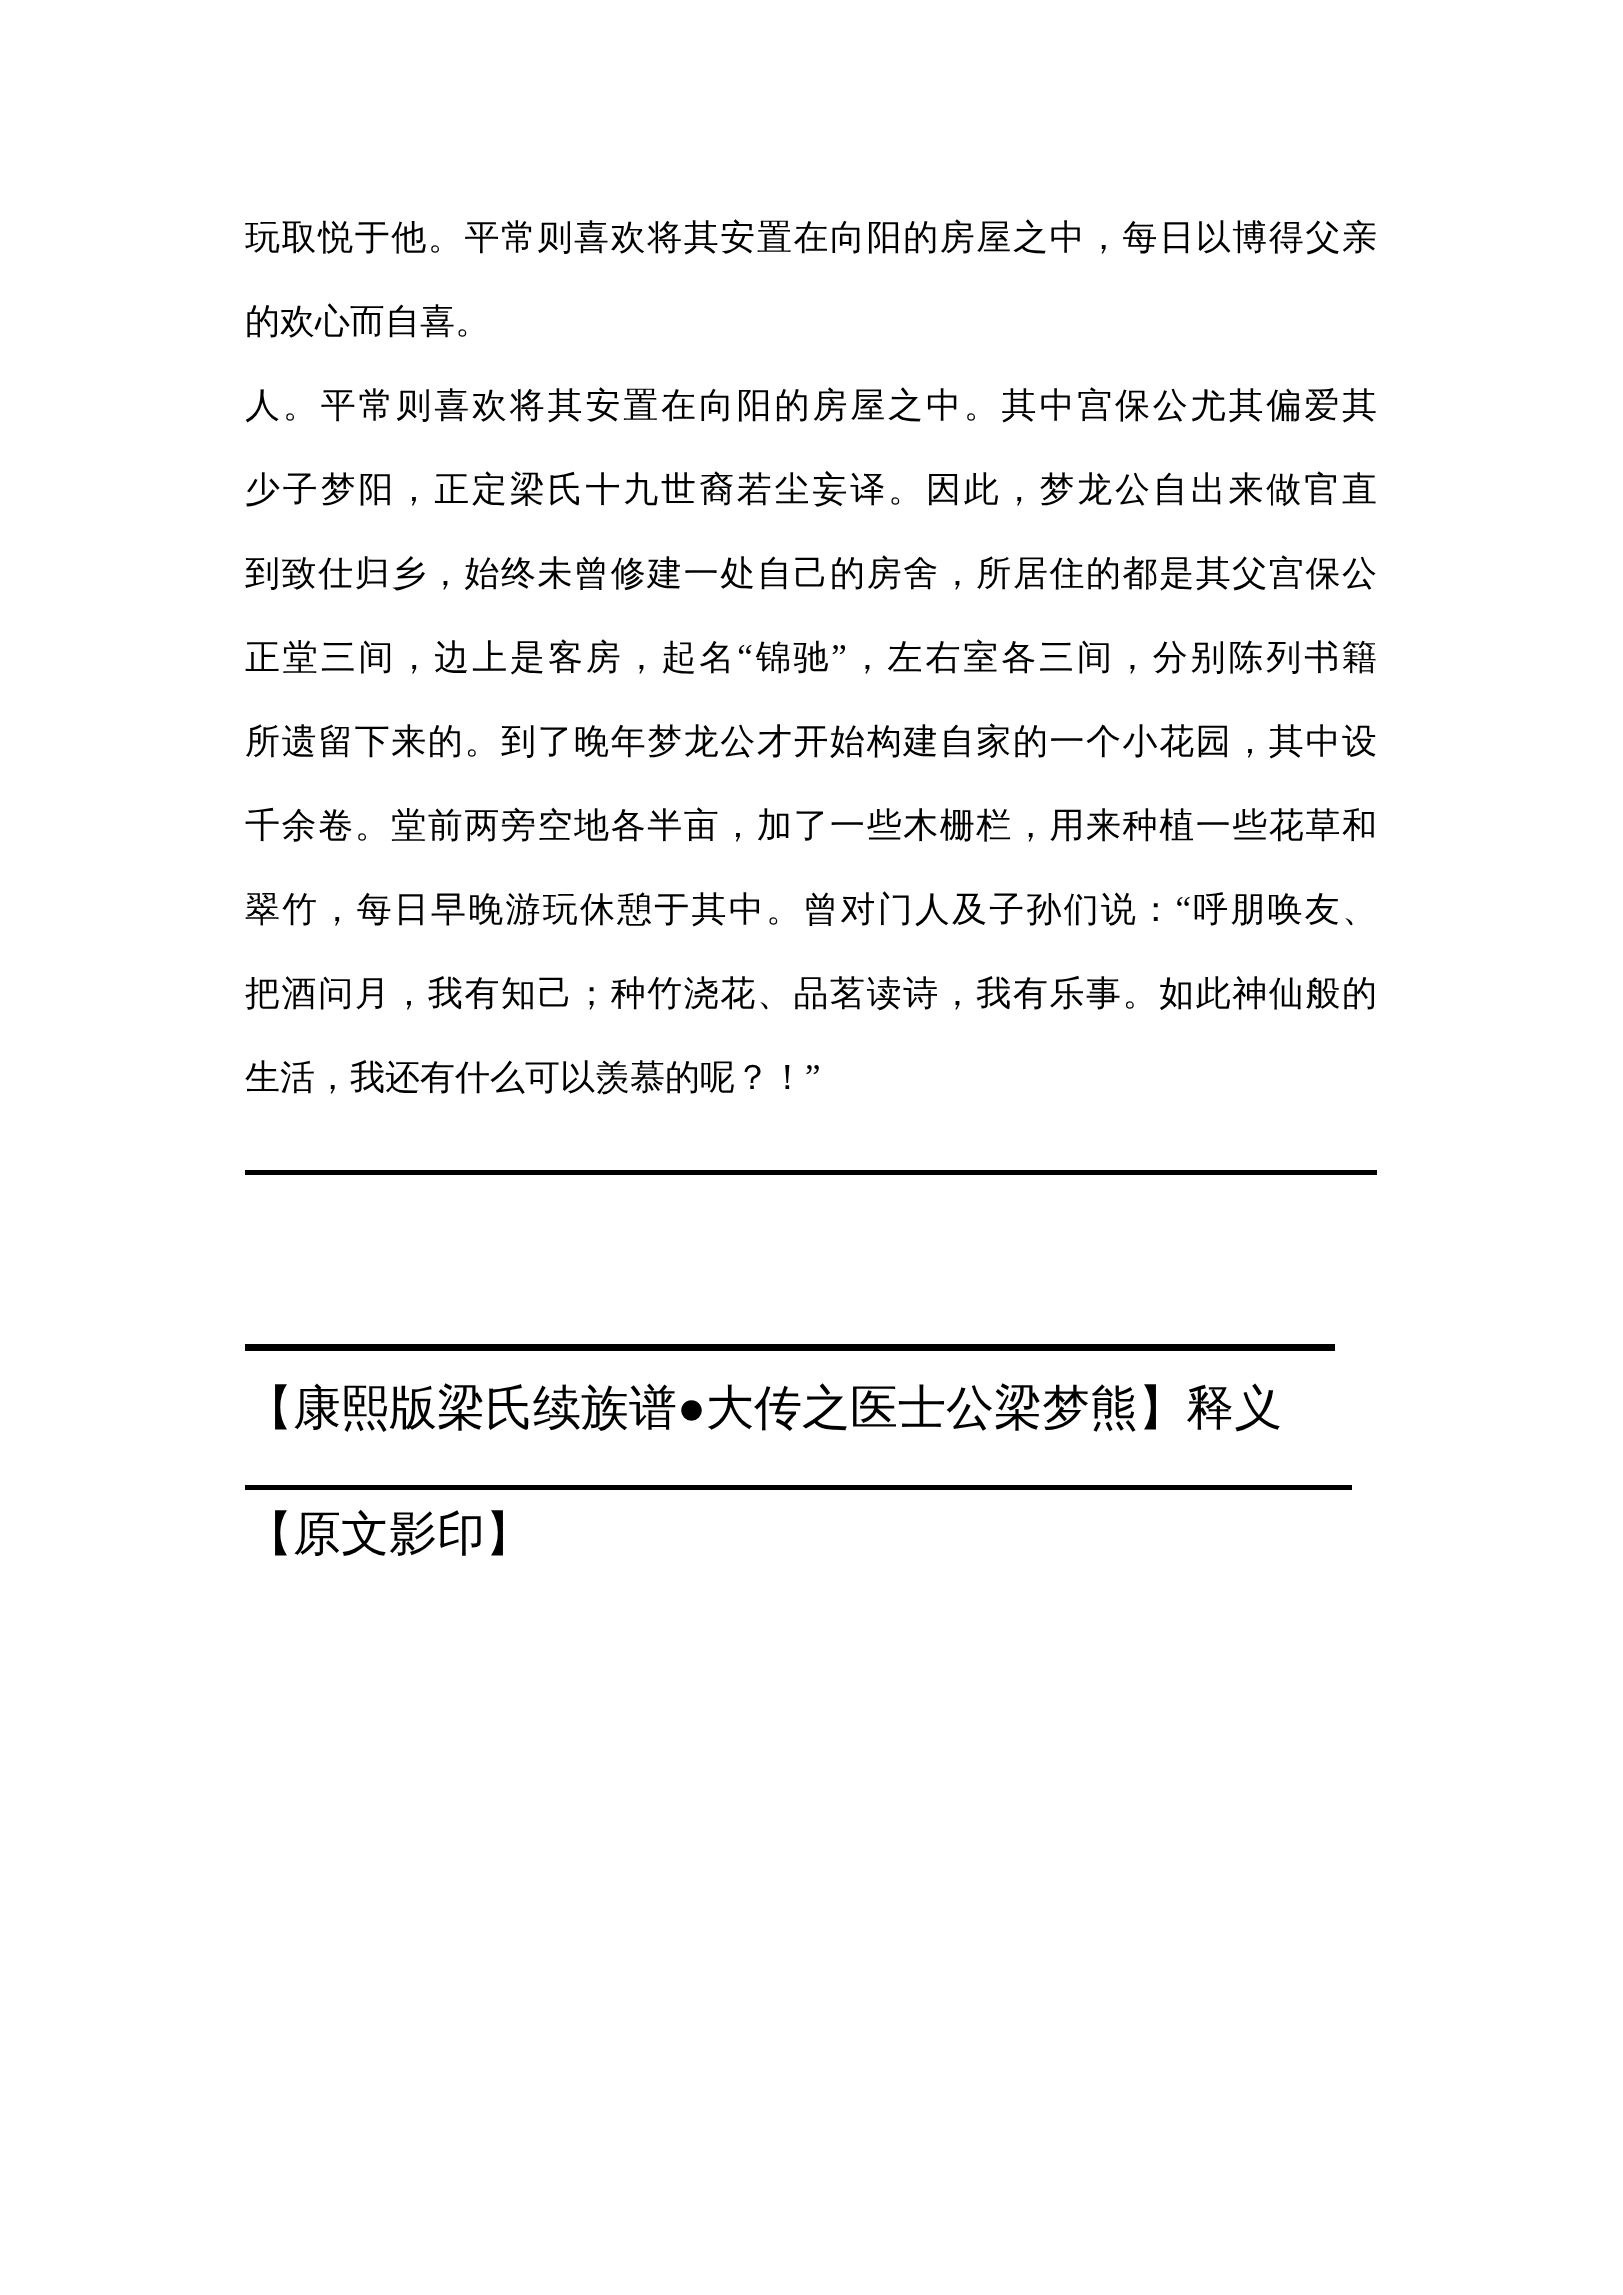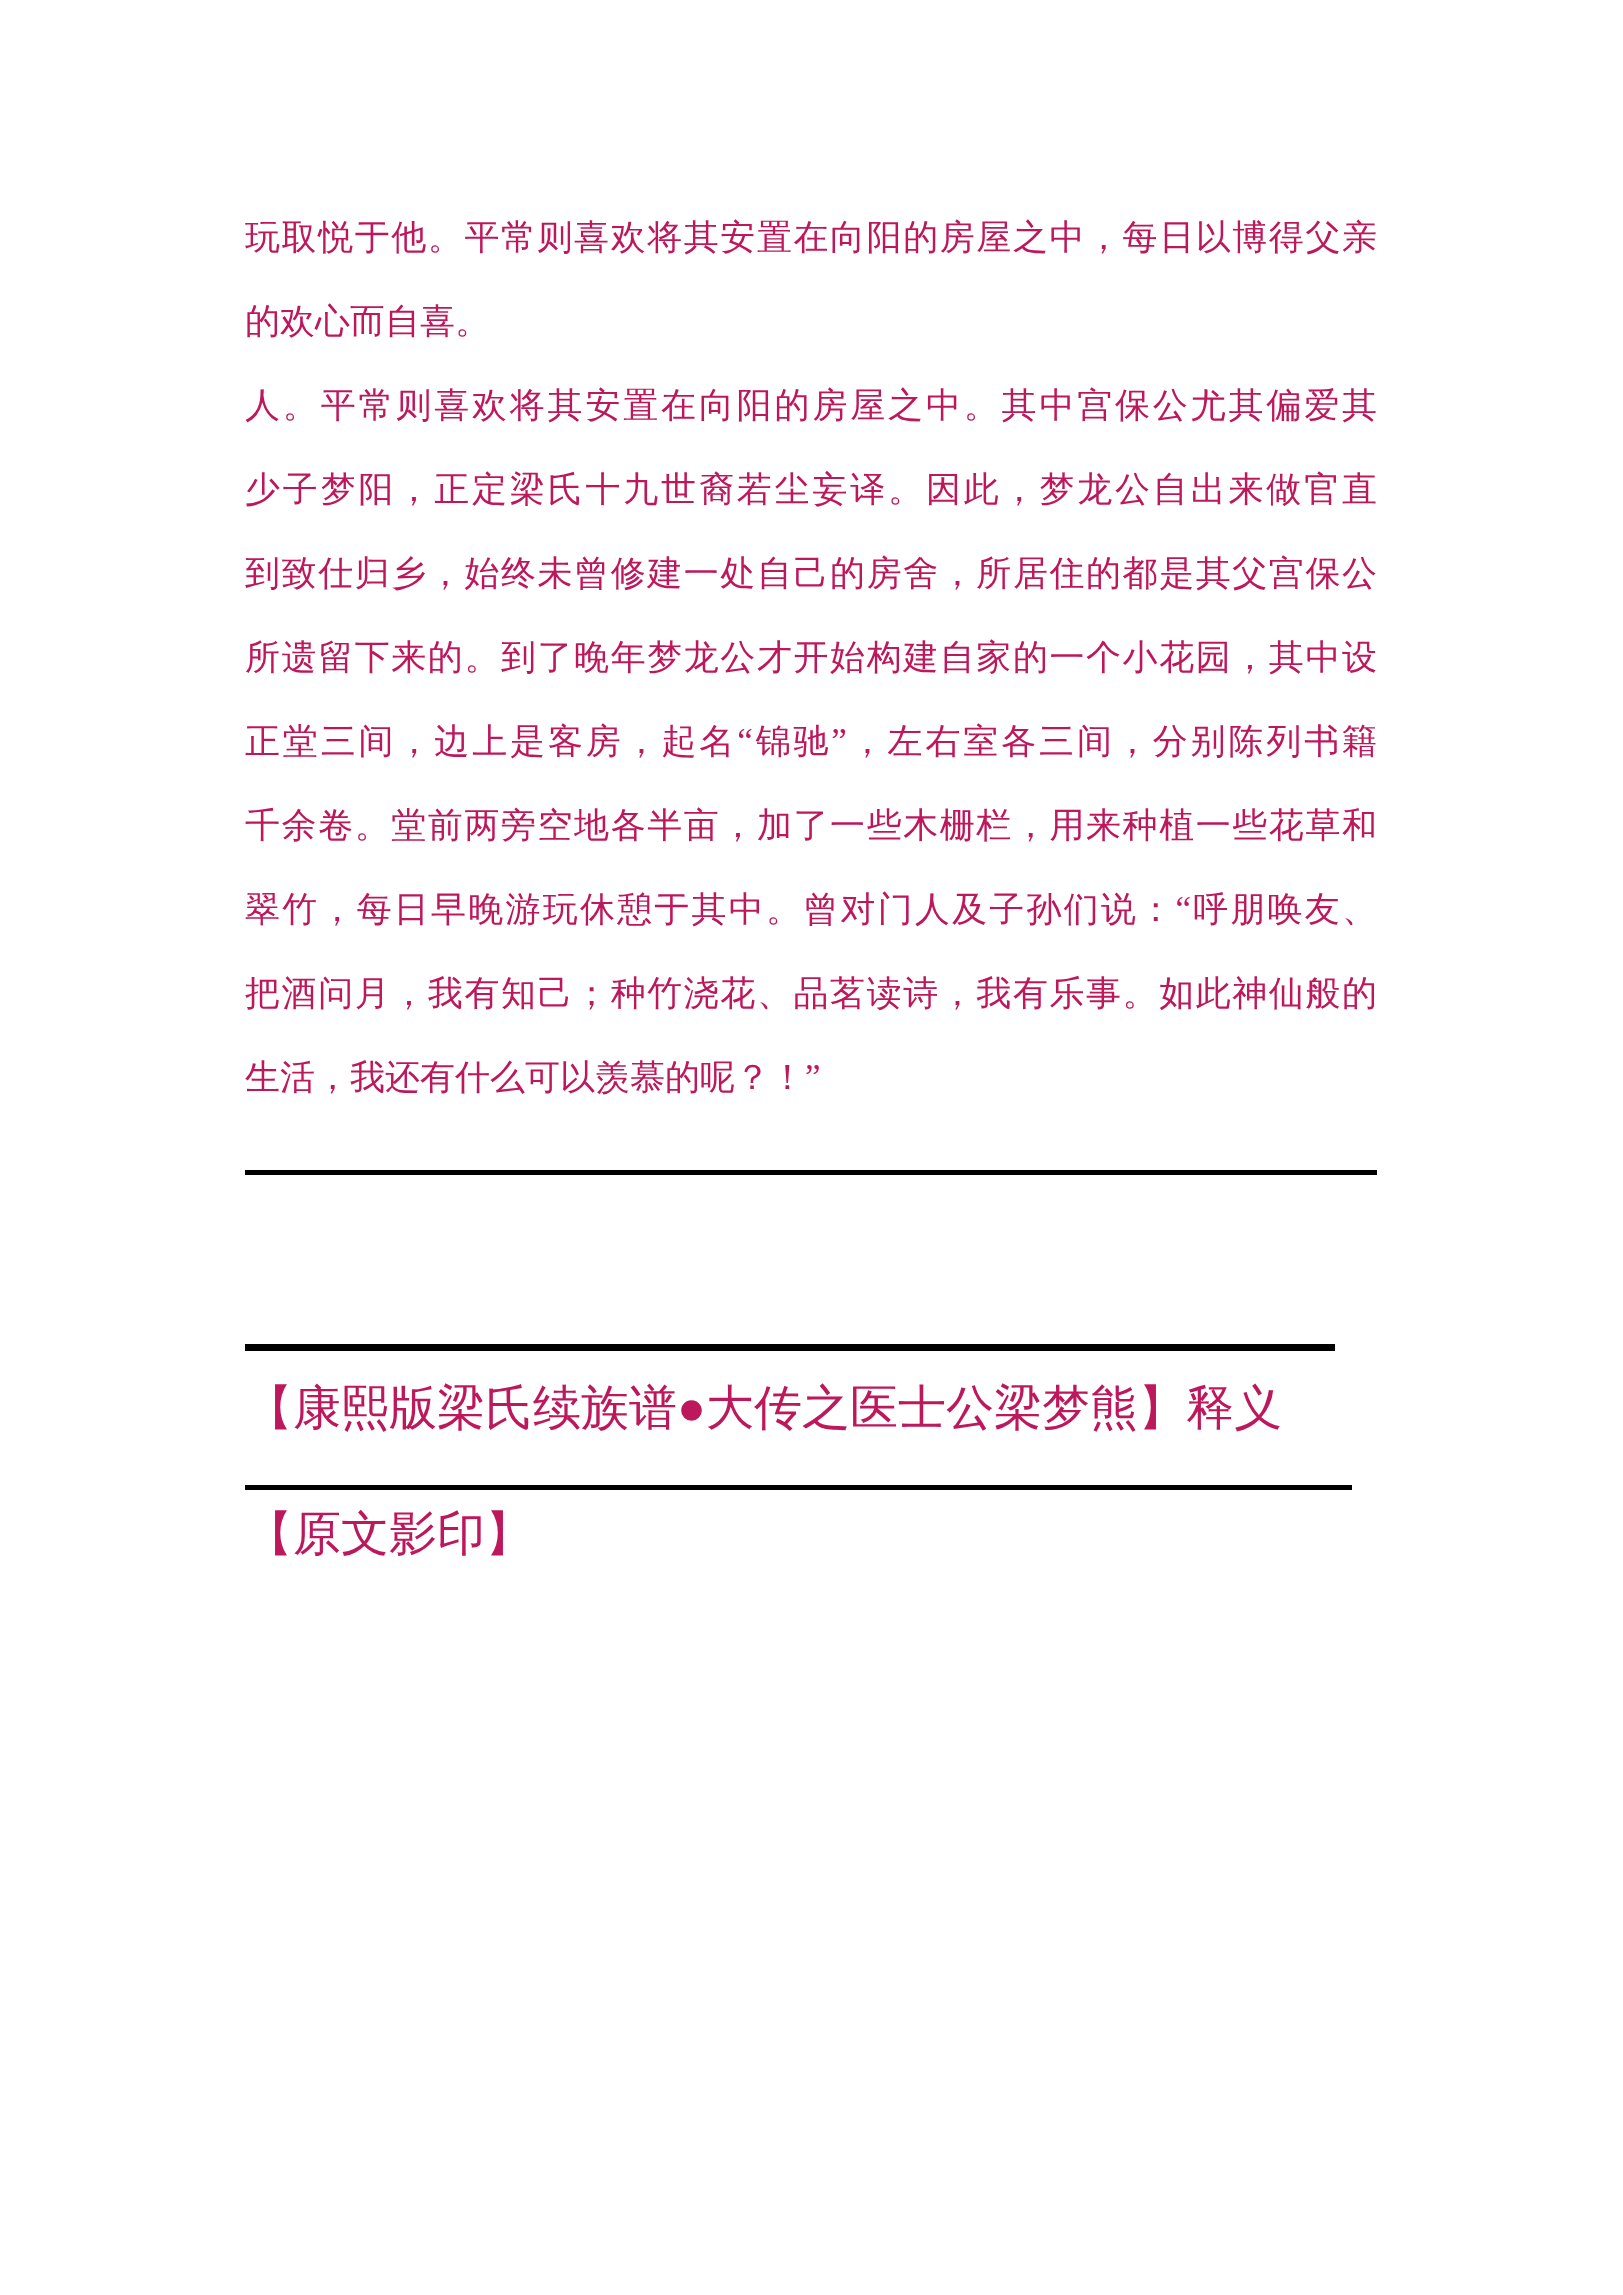--- a/index.html
+++ b/index.html
@@ -56,31 +56,31 @@
     line-height: 84px;
     height: 84px;
     white-space: nowrap;
   }
   .heading-interp { margin-top: 14.7px; }
   .heading-fax    { margin-top: 2.5px; }
 </style>
 </head>
 <body>
 
-<div class="page" style="background: rgb(255, 255, 255); color: #be185d;">
+<div class="page" style="background: rgb(255, 255, 255); color: #000000;">
   <div class="content">
 
     <div class="body-text">
         <div class="line just">玩取悦于他。平常则喜欢将其安置在向阳的房屋之中，每日以博得父亲</div>
         <div class="line">的欢心而自喜。</div>
         <div class="line just">人。平常则喜欢将其安置在向阳的房屋之中。其中宫保公尤其偏爱其</div>
         <div class="line just">少子梦阳，正定梁氏十九世裔若尘妄译。因此，梦龙公自出来做官直</div>
         <div class="line just">到致仕归乡，始终未曾修建一处自己的房舍，所居住的都是其父宫保公</div>
+        <div class="line just">正堂三间，边上是客房，起名“锦驰”，左右室各三间，分别陈列书籍</div>
         <div class="line just">所遗留下来的。到了晚年梦龙公才开始构建自家的一个小花园，其中设</div>
-        <div class="line just">正堂三间，边上是客房，起名“锦驰”，左右室各三间，分别陈列书籍</div>
         <div class="line just">千余卷。堂前两旁空地各半亩，加了一些木栅栏，用来种植一些花草和</div>
         <div class="line just">翠竹，每日早晚游玩休憩于其中。曾对门人及子孙们说：“呼朋唤友、</div>
         <div class="line just">把酒问月，我有知己；种竹浇花、品茗读诗，我有乐事。如此神仙般的</div>
         <div class="line">生活，我还有什么可以羡慕的呢？！”</div>
       </div>
 
 
     <div class="rule rule-1" style="background: rgb(0, 0, 0);"></div>
 
     <div class="rule rule-2" style="background: rgb(0, 0, 0);"></div>

